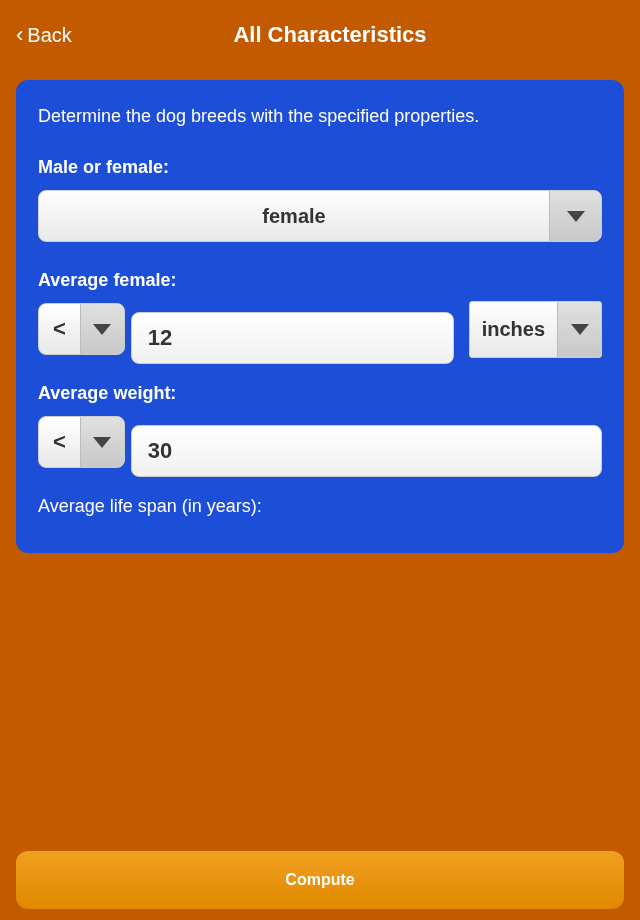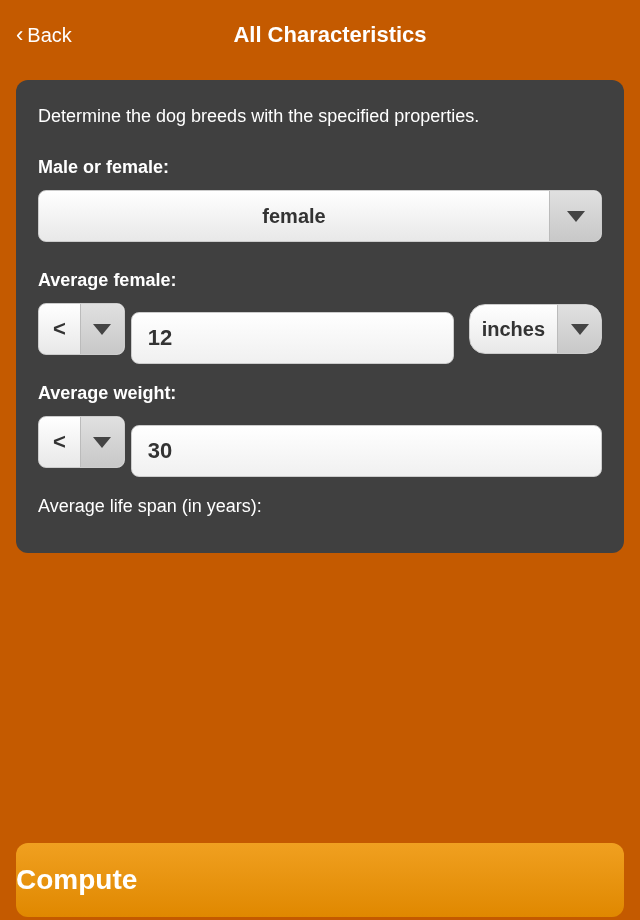--- a/index.html
+++ b/index.html
@@ -49,21 +49,21 @@
       color: white;
       font-size: 22px;
       font-weight: 700;
       text-align: center;
       margin-left: 20px;
     }
 
     
     .content-card {
       margin: 10px 16px 16px 16px;
-      background-color: #404040;
+      background-color: #1d4ed8;
       border-radius: 12px;
       padding: 24px 22px;
       color: white;
     }
 
     .description {
       font-size: 18px;
       line-height: 1.4;
       margin-bottom: 28px;
       color: white;
@@ -170,24 +170,24 @@
       padding: 0 16px;
       font-size: 22px;
       color: #333;
       margin-top: 17px;
     }
 
     .unit-btn {
       display: flex;
       align-items: center;
       background: linear-gradient(to bottom, #ffffff, #e8e8e8);
-      border-radius: 16px;
+      border-radius: 3px;
       overflow: hidden;
       border: 1px solid #ccc;
-      height: 50px;
+      height: 57px;
       flex-shrink: 0;
       margin-left: 9px;
     }
 
     .unit-value {
       font-size: 20px;
       color: #333;
       padding: 0 12px;
       height: 100%;
       display: flex;
@@ -214,30 +214,31 @@
       height: 80px;
       background-color: #c45a00;
       display: flex;
       align-items: center;
       justify-content: center;
       padding: 10px 16px;
     }
 
     .compute-btn {
       width: 100%;
-      height: 74px;
+      height: 58px;
       background: linear-gradient(to bottom, #f0a020, #e08800);
       border-radius: 12px;
       border: none;
       color: white;
-      font-size: 28px;
+      font-size: 16px;
       font-weight: 700;
       cursor: pointer;
       display: flex;
       align-items: center;
+      justify-content: center;
     }
   </style>
 </head>
 <body>
 
 <div class="header">
   <div class="back-btn">
     <span class="back-chevron">‹</span>
     <span>Back</span>
   </div>

